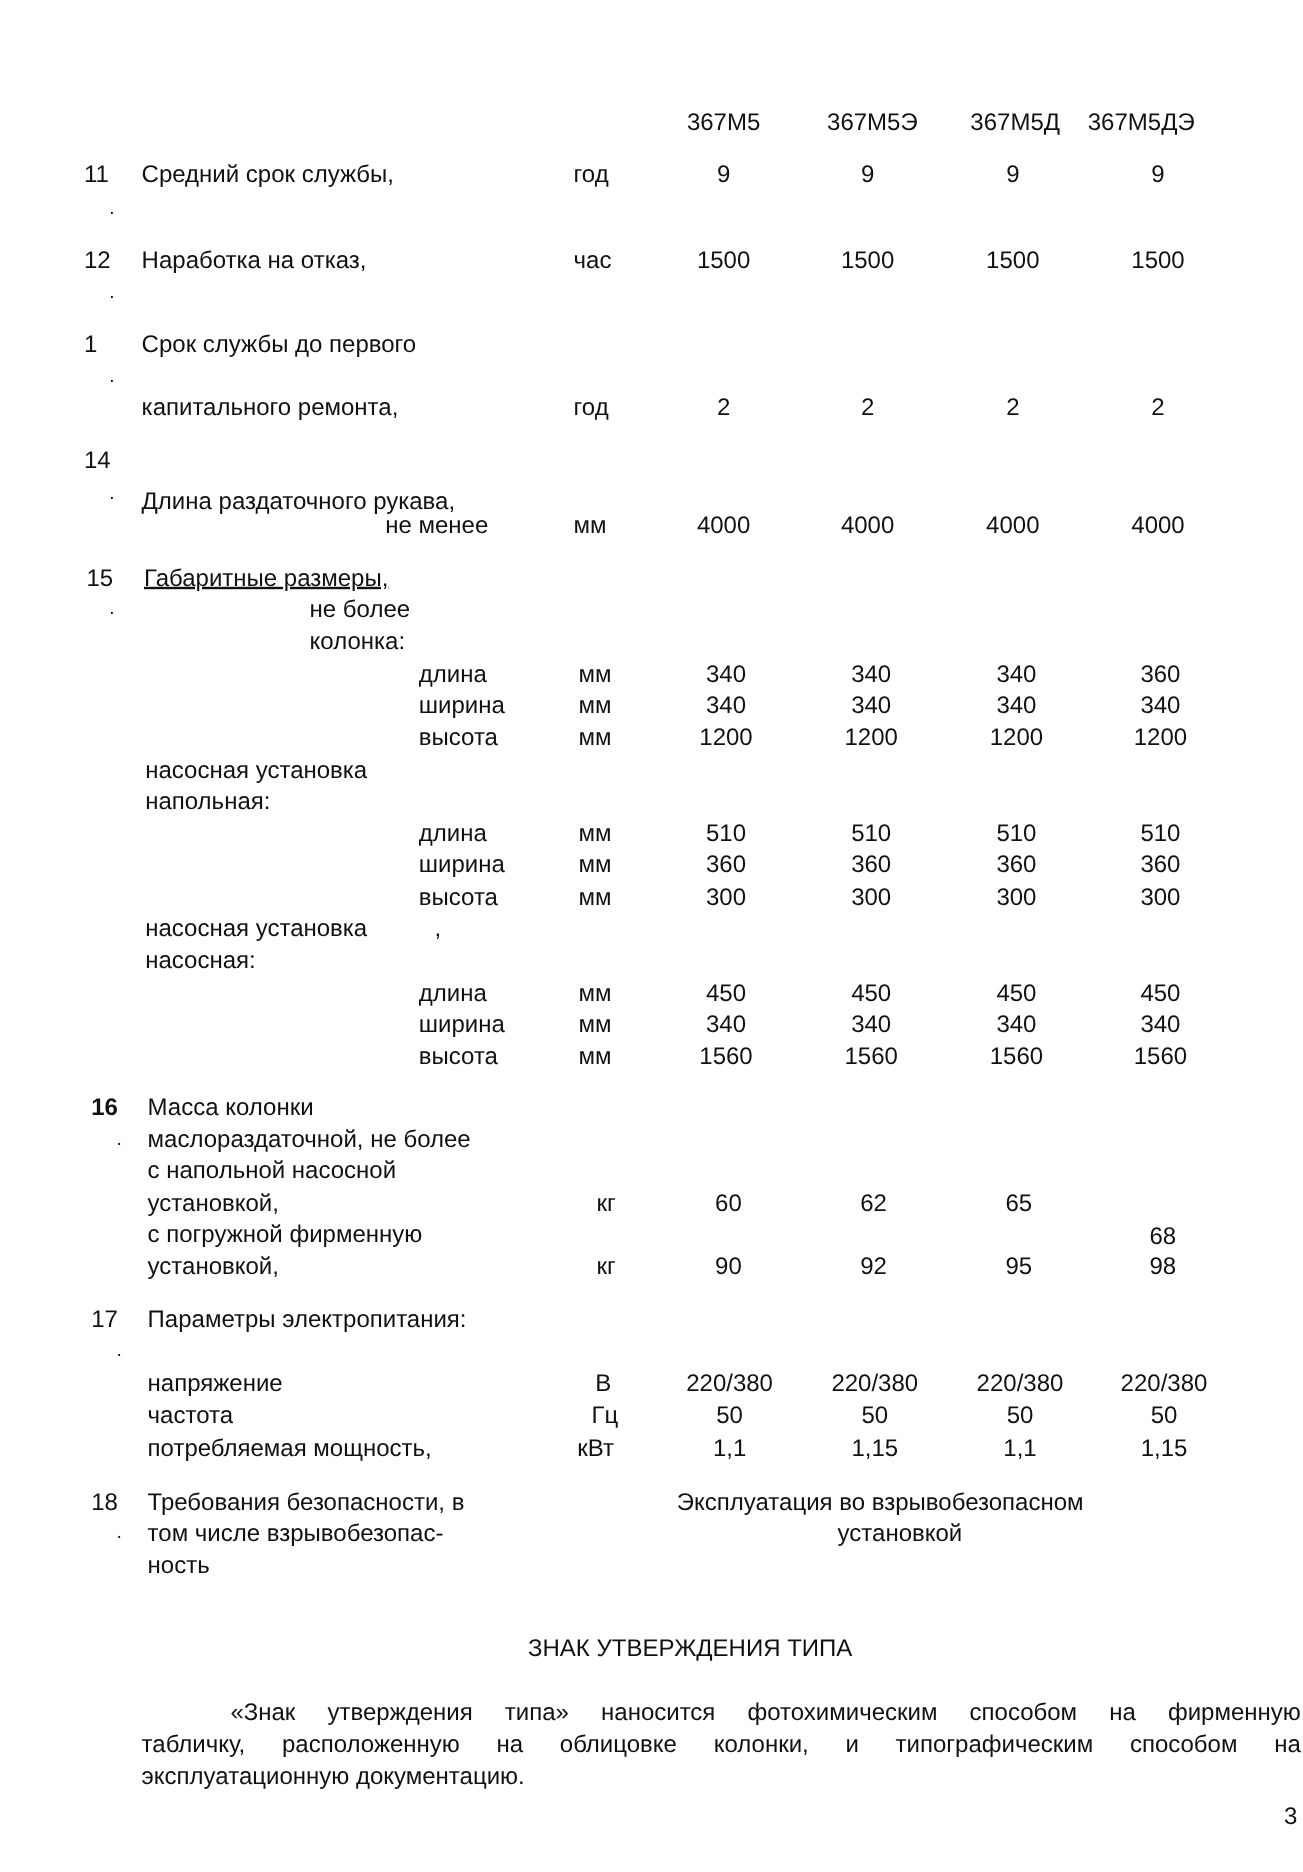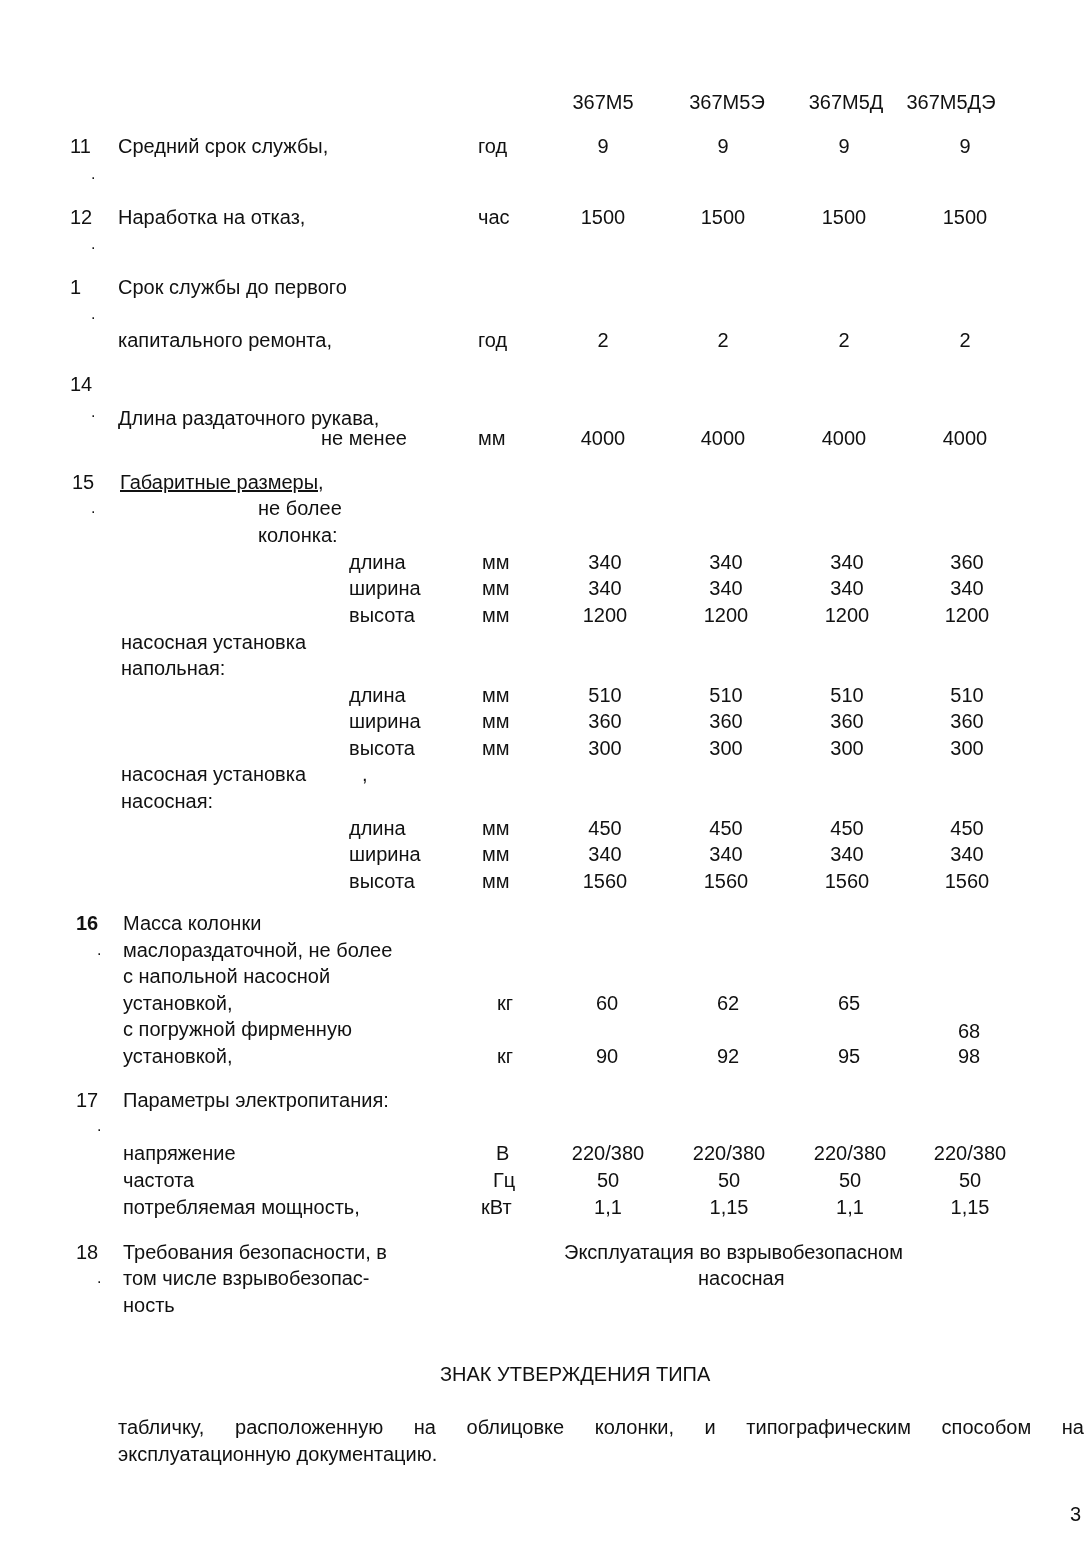--- a/index.html
+++ b/index.html
@@ -201,23 +201,24 @@
   <div class="t c" style="left:920px;top:1197px;">1,15</div>
 </div>
 
 <div>
   <div class="t" style="left:76px;top:1242px;">18</div>
   <div class="t dot" style="left:97px;top:1270px;">.</div>
   <div class="t" style="left:123px;top:1242px;">Требования безопасности, в</div>
   <div class="t" style="left:123px;top:1268px;">том числе взрывобезопас-</div>
   <div class="t" style="left:123px;top:1295px;">ность</div>
   <div class="t" style="left:564px;top:1242px;">Эксплуатация во взрывобезопасном</div>
-  <div class="t" style="left:698px;top:1268px;">насосная</div>
+  <div class="t" style="left:698px;top:1268px;">установкой</div>
 </div>
 
 <div class="t" style="left:440px;top:1364px;">ЗНАК  УТВЕРЖДЕНИЯ  ТИПА</div>
 
 <div class="para" style="top:1414px;">
+  <p class="indent jl">«Знак утверждения типа» наносится фотохимическим способом на фирменную</p>
   <p class="jl">табличку, расположенную на облицовке колонки, и типографическим способом на</p>
   <p>эксплуатационную документацию.</p>
 </div>
 
 <div class="t" style="left:1070px;top:1504px;">3</div>
 
 </body></html>

